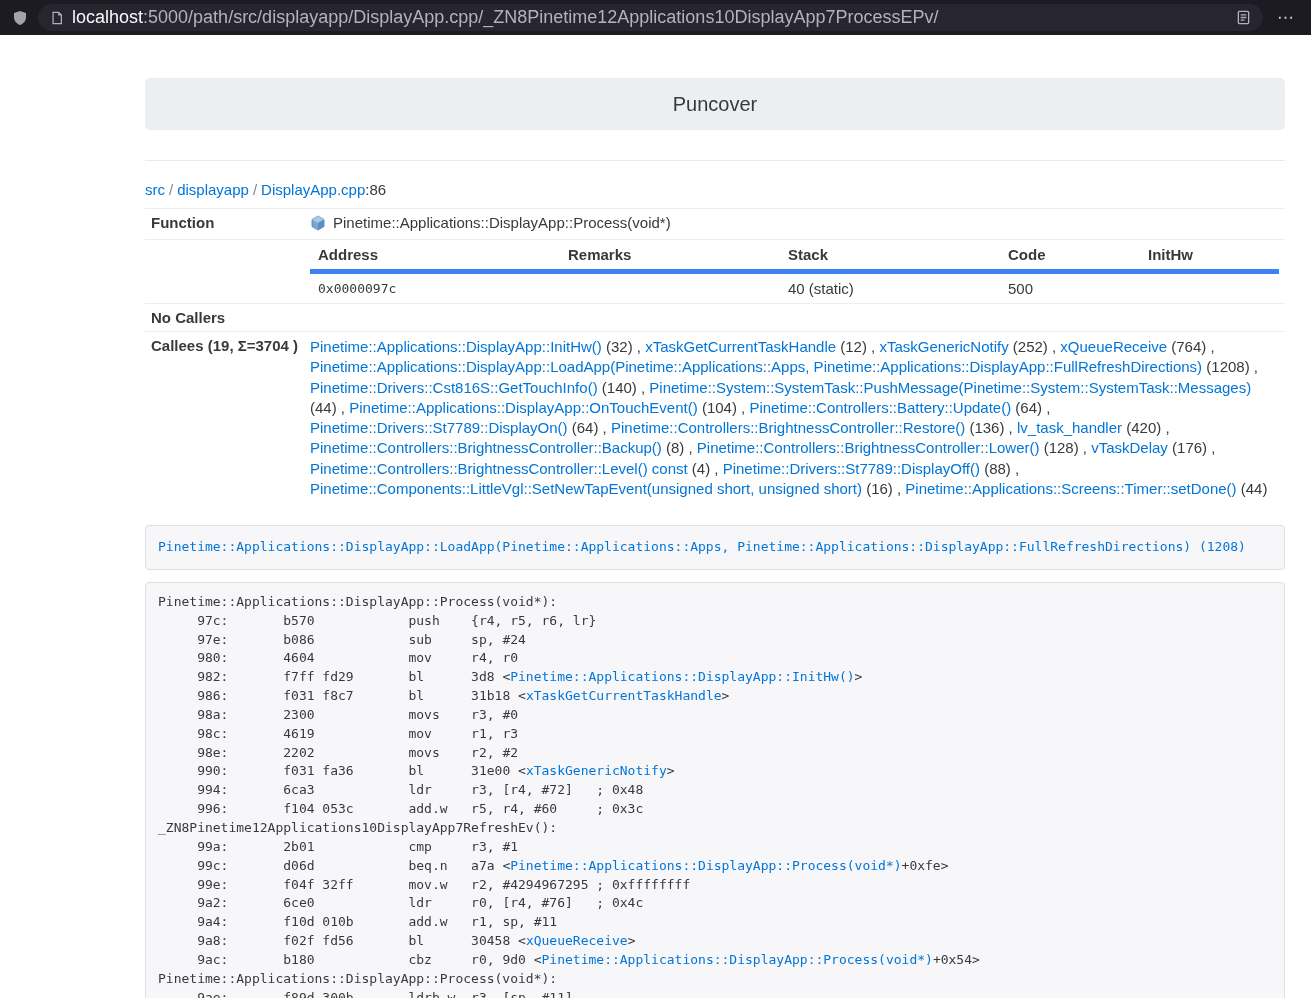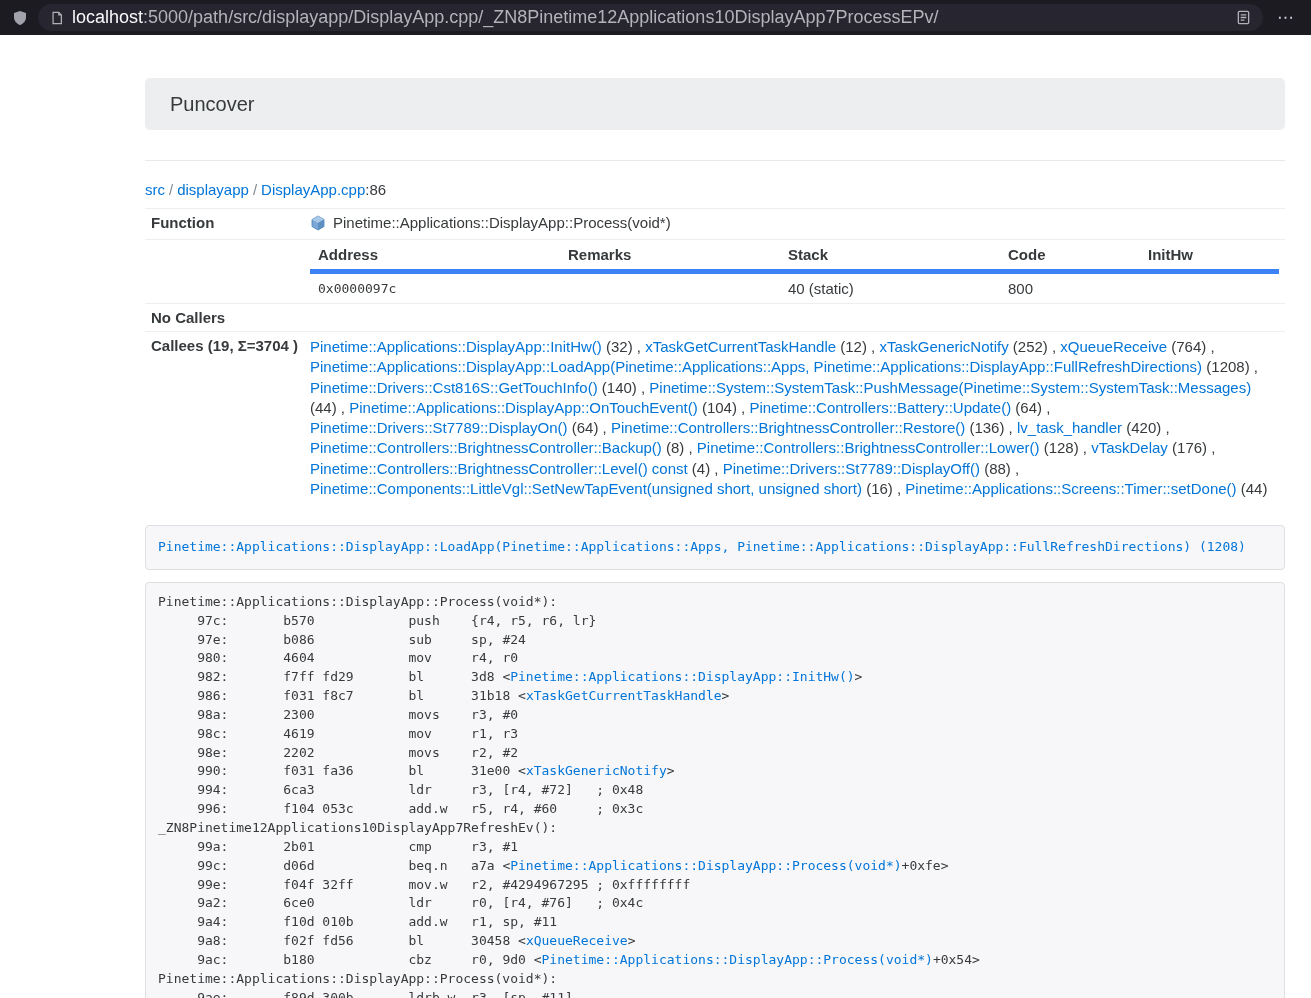--- a/index.html
+++ b/index.html
@@ -55,20 +55,21 @@
     margin-top: 43px;
     background: #eceeef;
     border-radius: 5px;
     padding: 15px 25px;
   }
   .jumbotron h1 {
     font-size: 20px;
     font-weight: 500;
     line-height: 1.1;
     color: #373a3c;
+    text-align: center;
   }
 
   hr.rule {
     border: 0;
     border-top: 1px solid #e7e9ea;
     margin: 30px 0 20px 0;
   }
 
   .breadcrumb { font-size: 15px; margin-bottom: 10px; }
   .breadcrumb .sep { color: #818a91; padding: 0 4px; }
@@ -208,21 +209,21 @@
                 <th class="col-stack">Stack</th>
                 <th class="col-code">Code</th>
                 <th>InitHw</th>
               </tr>
             </thead>
             <tbody>
               <tr>
                 <td class="mono-val">0x0000097c</td>
                 <td></td>
                 <td>40 (static)</td>
-                <td>800</td>
+                <td>500</td>
                 <td></td>
               </tr>
             </tbody>
           </table>
         </td>
       </tr>
       <tr>
         <th class="rowlabel">No Callers</th>
         <td></td>
       </tr>

